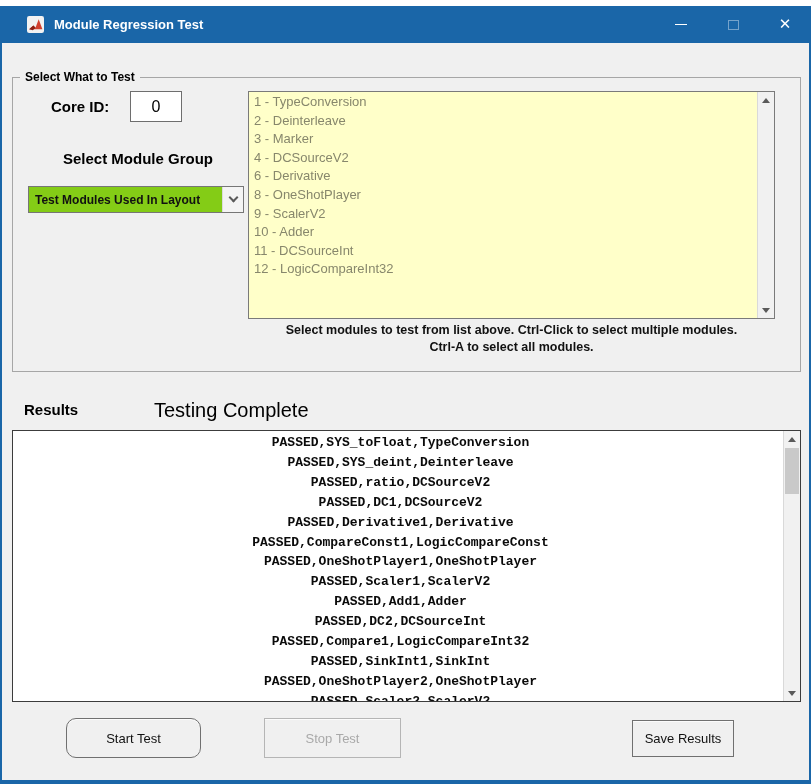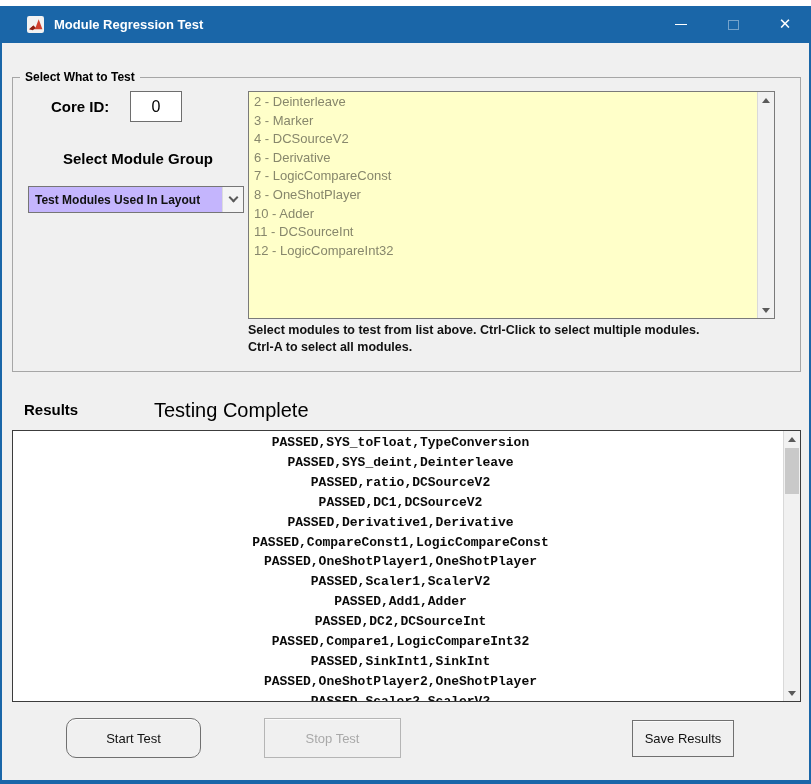--- a/index.html
+++ b/index.html
@@ -48,21 +48,21 @@
     border: 1px solid #6e6e6e; background: #ffffff;
     font-family: "Liberation Sans", sans-serif;
     font-size: 16px; text-align: center; color: #000;
   }
   .module-group-label {
     position: absolute; left: 15px; top: 72px; width: 220px;
     text-align: center; font-size: 15px; font-weight: 700; color: #000;
   }
   .dropdown {
     position: absolute; left: 15px; top: 108px; width: 216px; height: 27px;
-    background: #c4b5fd; border: 1px solid #767676;
+    background: #84cc16; border: 1px solid #767676;
     display: flex; align-items: center;
     font-size: 12px; font-weight: 700; color: #111;
     padding-left: 6px; cursor: default;
   }
   .dropdown-text { white-space: nowrap; overflow: hidden; }
   .dropdown-arrow-zone {
     position: absolute; right: 0; top: 0; width: 21px; height: 100%;
     display: flex; align-items: center; justify-content: center;
     border-left: 1px solid #dcdcdc; background: #f4f4f4;
   }
@@ -97,21 +97,21 @@
   }
   .tri-down {
     width: 0; height: 0; margin: 6px auto 0;
     border-left: 4px solid transparent; border-right: 4px solid transparent;
     border-top: 5px solid #5a5a5a;
   }
   .vthumb { position: absolute; left: 1px; top: 17px; width: 14px; height: 46px; background: #c9c9c9; }
   
   .help-text {
     position: absolute; left: 235px; top: 244px; width: 527px;
-    text-align: left; font-size: 12.5px; font-weight: 600;
+    text-align: center; font-size: 12.5px; font-weight: 600;
     color: #111; line-height: 17px;
   }
   
   .results-label { position: absolute; left: 22px; top: 395px; font-size: 15px; font-weight: 700; color: #000; }
   .results-status { position: absolute; left: 152px; top: 393px; font-size: 20px; color: #000; }
   .results-box {
     position: absolute; left: 10px; top: 424px; width: 789px; height: 272px;
     background: var(--results-bg, #ffffff); border: 1px solid #3c3c3c; overflow: hidden;
   }
   .result-lines {
@@ -169,26 +169,27 @@
 
     <div class="dropdown">
       <span class="dropdown-text">Test Modules Used In Layout</span>
       <span class="dropdown-arrow-zone">
         <span class="chev"></span>
       </span>
     </div>
 
     <div class="module-listbox">
       <div class="module-items">
+          <div class="module-item">1 - TypeConversion</div>
           <div class="module-item">2 - Deinterleave</div>
           <div class="module-item">3 - Marker</div>
           <div class="module-item">4 - DCSourceV2</div>
           <div class="module-item">6 - Derivative</div>
-          <div class="module-item">7 - LogicCompareConst</div>
           <div class="module-item">8 - OneShotPlayer</div>
+          <div class="module-item">9 - ScalerV2</div>
           <div class="module-item">10 - Adder</div>
           <div class="module-item">11 - DCSourceInt</div>
           <div class="module-item">12 - LogicCompareInt32</div>
         </div>
       <div class="vscroll">
         <div class="scroll-btn up">
           <div class="tri-up"></div>
         </div>
         <div class="scroll-btn down">
           <div class="tri-down"></div>

